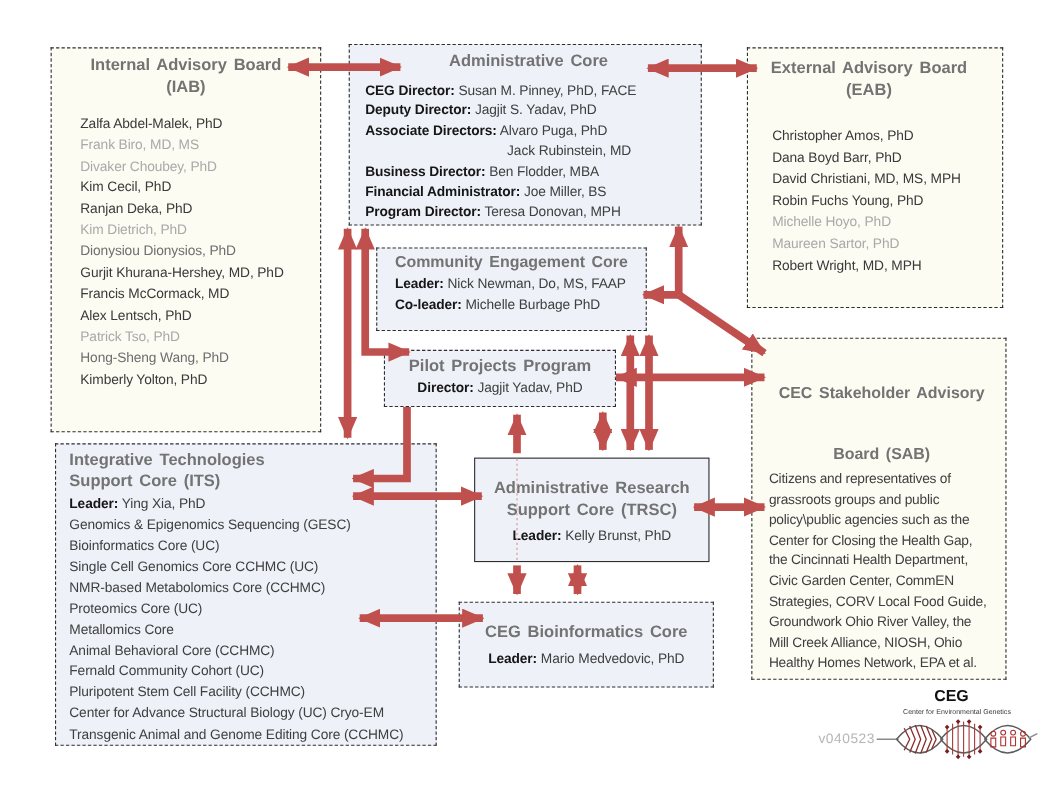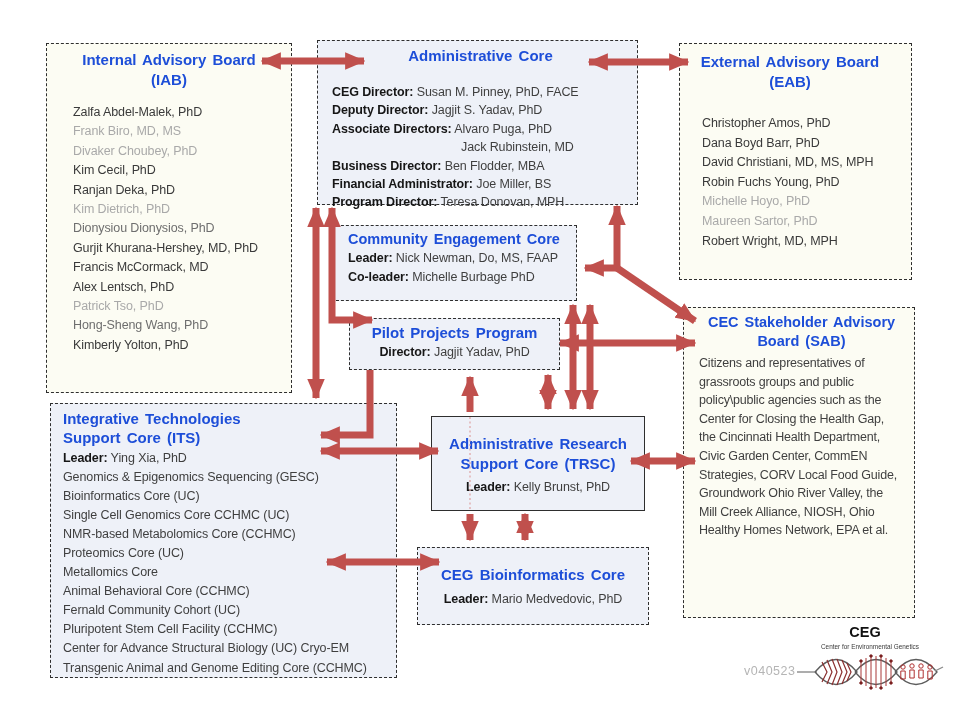--- a/index.html
+++ b/index.html
@@ -2,46 +2,46 @@
 <html><head>
 <meta charset="utf-8">
 <style>
   html,body{margin:0;padding:0;background:#fff;}
   .canvas{position:relative;width:960px;height:720px;background:#ffffff;overflow:hidden;
           font-family:"Liberation Sans",sans-serif;color:#3f3f3f;}
   .box{position:absolute;box-sizing:border-box;border:1px dashed #2e2e2e;}
   .fill-core{background:#eef1f8;}
   .fill-board{background:#fcfcf3;}
   .solid{border:1.4px solid #2e2e2e;}
-  .title{font-size:15px;font-weight:700;color:#1d4ed8;word-spacing:2px;line-height:20px;}
+  .title{font-size:15px;font-weight:700;color:#737373;word-spacing:2px;line-height:20px;}
   .title.sm{font-size:14.5px;}
   .tc{text-align:center;}
   .li{font-size:12.5px;letter-spacing:-0.1px;white-space:nowrap;color:#3f3f3f;}
   .li b{color:#161616;}
   .tone-dark{color:#3a3a3a;}
   .tone-mid{color:#6e6e6e;}
   .tone-gray{color:#a9a9a9;}
   .indent{padding-left:129px;}
   
   .iab{left:46px;top:43px;width:246px;height:350px;padding:6px 8px 0 8px;}
   .iab .names{margin:13px 0 0 18px;}
   .iab .li{line-height:19.4px;}
   .admin{left:317px;top:40px;width:321px;height:165px;padding:5px 8px 0 14px;}
-  .admin .rows{margin-top:17px;}
+  .admin .rows{margin-top:7px;}
   .admin .li{line-height:18.4px;}
   .eab{left:679px;top:43px;width:233px;height:237px;padding:8px 19px 0 8px;}
   .eab .names{margin:22px 0 0 14px;}
   .eab .li{line-height:19.6px;}
-  .cec{left:331px;top:225px;width:246px;height:76px;padding:4px 6px 0 16px;}
+  .cec{left:342px;top:225px;width:246px;height:76px;padding:4px 6px 0 16px;}
   .cec .title{line-height:19px;}
   .cec .li{line-height:18.8px;}
   .pilot{left:349px;top:318px;width:211px;height:52px;padding:4px 4px 0 4px;}
   .pilot .li{line-height:19px;}
   .sab{left:683px;top:307px;width:232px;height:311px;padding:5px 10px 0 15px;}
-  .sab .title{line-height:19px;}
+  .sab .title{line-height:19px;margin-top:36px;}
   .sab-body{margin-top:3px;font-size:12.5px;line-height:18.6px;letter-spacing:-0.2px;color:#3f3f3f;width:202px;}
   .its{left:50px;top:403px;width:347px;height:275px;padding:5px 4px 12px 12px;}
   .its .title{line-height:19px;}
   .its .rows{margin-top:2px;}
   .its .li{line-height:19.05px;}
   .trsc{left:431px;top:416px;width:214px;height:95px;padding:17px 4px 0 4px;}
   .trsc .leader{margin-top:4px;}
   .trsc .li{line-height:19px;}
   .bio{left:417px;top:547px;width:232px;height:78px;padding:17px 4px 0 4px;}
   .bio .leader{margin-top:5px;text-align:center;}

